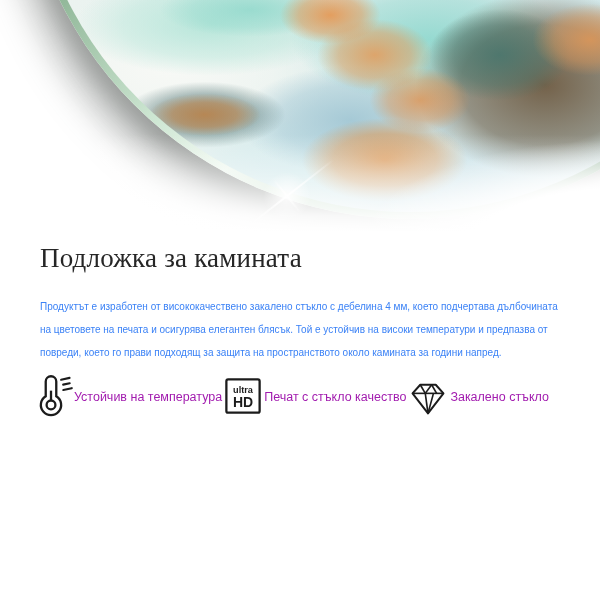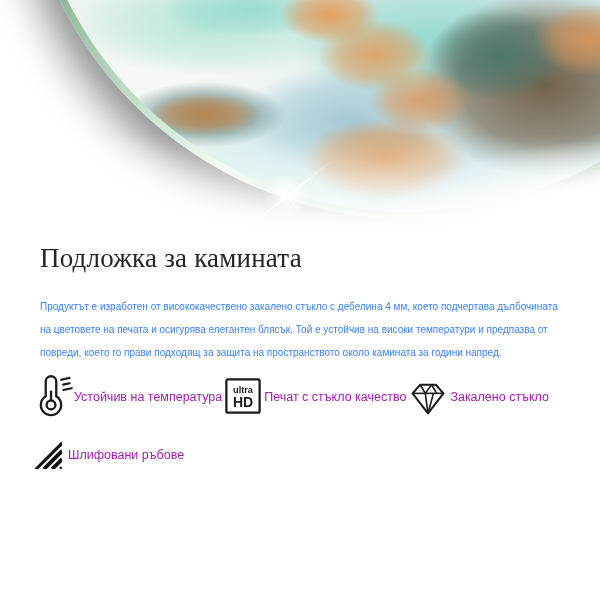--- a/index.html
+++ b/index.html
@@ -131,33 +131,15 @@
           <path d="M28 8.5 L21 18"></path>
           <path d="M28 8.5 L33.5 18"></path>
           <path d="M21 18 L24 40"></path>
           <path d="M30 18 L24 40"></path>
         </g>
       </svg>
     </div>
     <div class="label">Закалено стъкло</div>
   </div>
 
-  <div class="feature">
-    <div class="icon-box">
-      <svg class="icon-svg" width="40" height="40" viewBox="0 0 48 48" fill="none">
-        <defs>
-            <clipPath id="tri">
-              <path d="M7 41 L41 7 V41 Z"></path>
-            </clipPath>
-          </defs>
-        <g clip-path="url(#tri)" stroke="#141414" stroke-width="4.6">
-          <path d="M9 41 L41 9"></path>
-          <path d="M19 41 L41 19"></path>
-          <path d="M29 41 L41 29"></path>
-          <path d="M39 41 L41 39"></path>
-        </g>
-      </svg>
-    </div>
-    <div class="label">Шлифовани ръбове</div>
-  </div>
 
 
 </div>
 
 </body></html>

